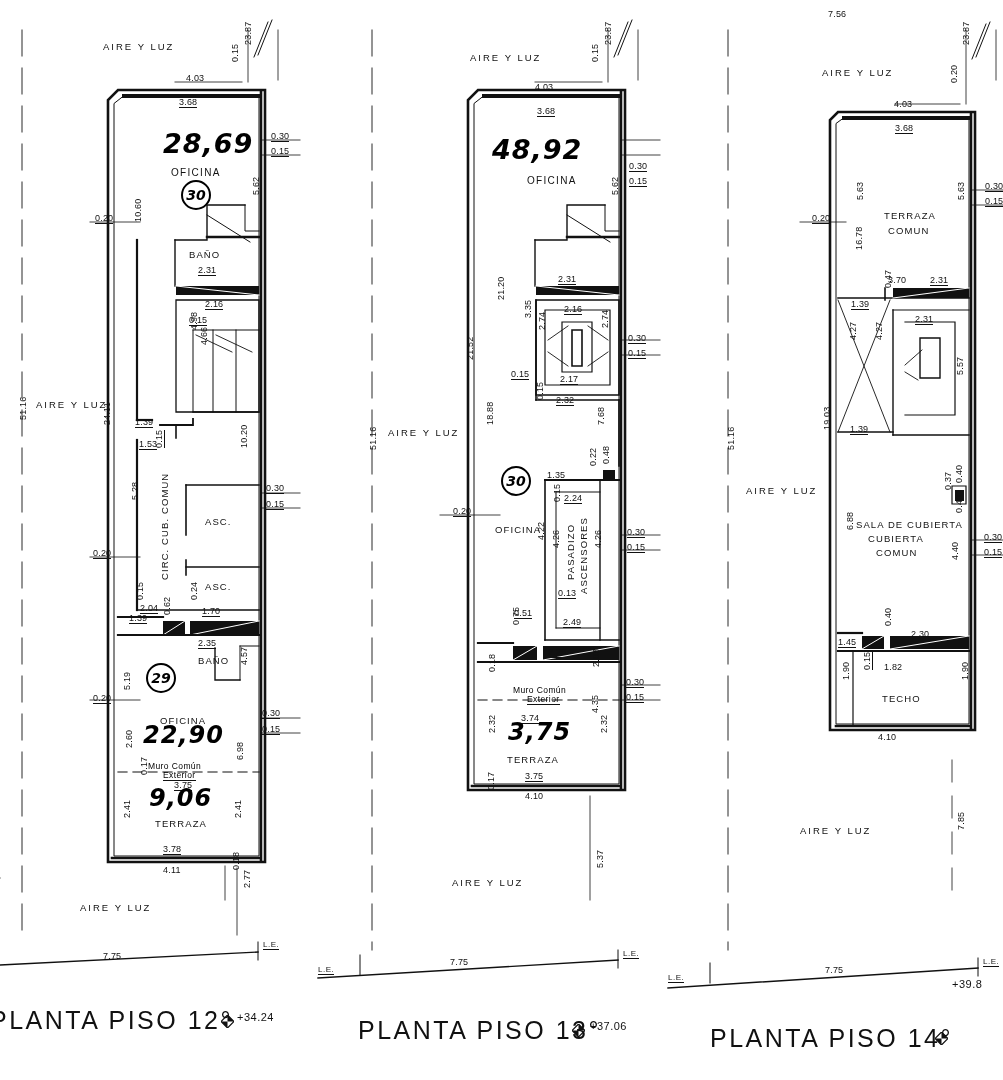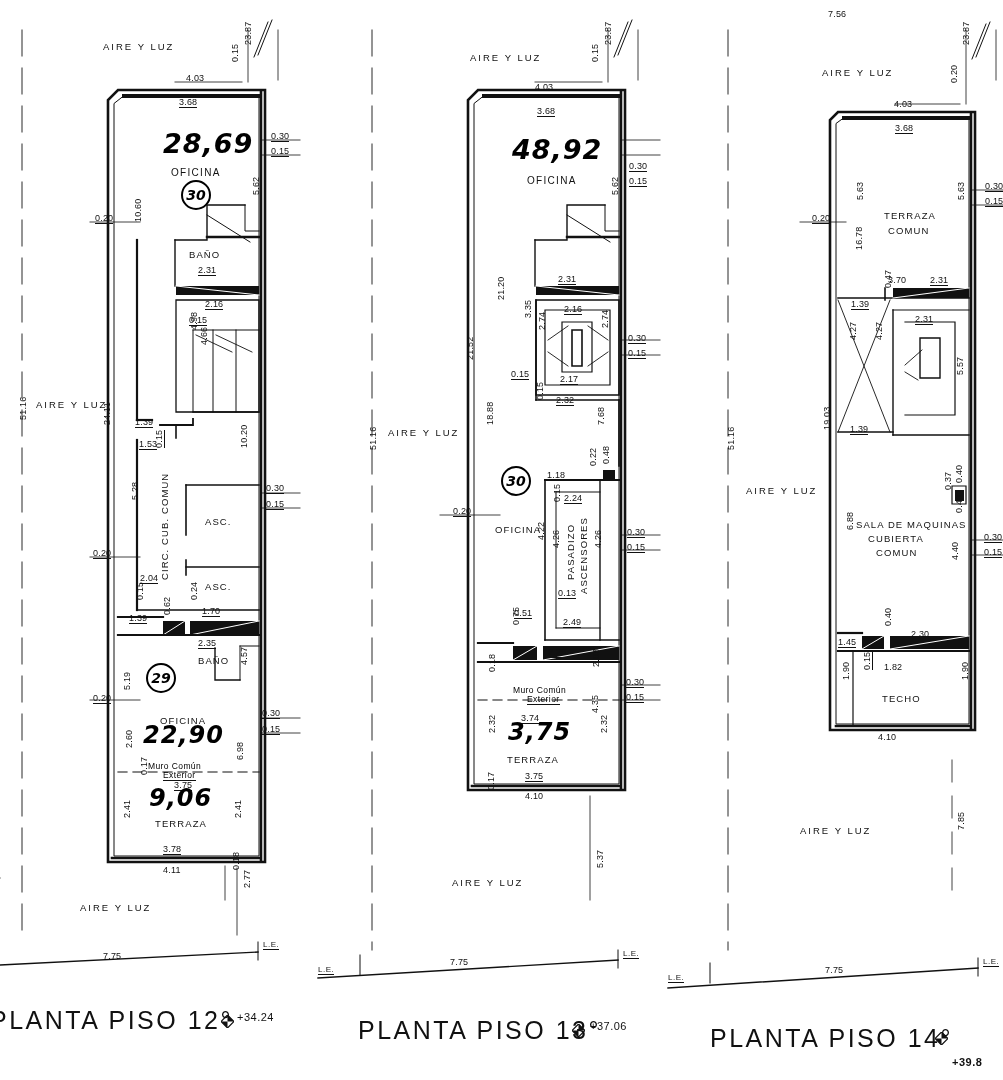--- a/index.html
+++ b/index.html
@@ -262,21 +262,21 @@
 <div class="lbl dim rot90 u" style="left:155px;top:448px;">0.15</div>
 <div class="lbl dim rot90" style="left:240px;top:448px;">10.20</div>
 <div class="lbl dim u" style="left:266px;top:484px;">0.30</div>
 <div class="lbl dim u" style="left:266px;top:500px;">0.15</div>
 <div class="lbl dim rot90" style="left:131px;top:500px;">5.28</div>
 <div class="lbl room2 rot90" style="left:160px;top:580px;">CIRC. CUB. COMUN</div>
 <div class="lbl room2" style="left:205px;top:517px;">ASC.</div>
 <div class="lbl room2" style="left:205px;top:582px;">ASC.</div>
 <div class="lbl dim u" style="left:93px;top:549px;">0.20</div>
 
-<div class="lbl dim u" style="left:140px;top:574px;">2.04</div>
+<div class="lbl dim u" style="left:140px;top:604px;">2.04</div>
 <div class="lbl dim rot90" style="left:136px;top:600px;">0.15</div>
 <div class="lbl dim u" style="left:129px;top:614px;">1.39</div>
 <div class="lbl dim rot90" style="left:163px;top:615px;">0.62</div>
 <div class="lbl dim rot90" style="left:190px;top:600px;">0.24</div>
 <div class="lbl dim u" style="left:202px;top:607px;">1.70</div>
 <div class="lbl dim u" style="left:198px;top:639px;">2.35</div>
 <div class="lbl room2" style="left:198px;top:656px;">BAÑO</div>
 
 <div class="circnum" style="left:146px;top:663px;">29</div>
 <div class="lbl dim rot90" style="left:123px;top:690px;">5.19</div>
@@ -314,21 +314,21 @@
 
 <div class="lbl airy" style="left:470px;top:53px;">AIRE Y LUZ</div>
 <div class="lbl airy" style="left:388px;top:428px;">AIRE Y LUZ</div>
 <div class="lbl airy" style="left:452px;top:878px;">AIRE Y LUZ</div>
 
 <div class="lbl dim rot90" style="left:604px;top:45px;">23.87</div>
 <div class="lbl dim rot90" style="left:591px;top:62px;">0.15</div>
 <div class="lbl dim" style="left:535px;top:83px;">4.03</div>
 <div class="lbl dim u" style="left:537px;top:107px;">3.68</div>
 
-<div class="lbl hand" style="left:512px;top:136px;">48,92</div>
+<div class="lbl hand" style="left:492px;top:136px;">48,92</div>
 <div class="lbl room" style="left:527px;top:176px;">OFICINA</div>
 <div class="lbl dim u" style="left:629px;top:162px;">0.30</div>
 <div class="lbl dim u" style="left:629px;top:177px;">0.15</div>
 <div class="lbl dim rot90" style="left:611px;top:195px;">5.62</div>
 
 <div class="lbl dim u" style="left:558px;top:275px;">2.31</div>
 <div class="lbl dim u" style="left:564px;top:305px;">2.16</div>
 <div class="lbl dim rot90" style="left:524px;top:318px;">3.35</div>
 <div class="lbl dim rot90" style="left:538px;top:330px;">2.74</div>
 <div class="lbl dim rot90" style="left:601px;top:328px;">2.74</div>
@@ -342,21 +342,21 @@
 
 <div class="lbl dim rot90" style="left:497px;top:300px;">21.20</div>
 <div class="lbl dim rot90" style="left:466px;top:360px;">21.52</div>
 <div class="lbl dim rot90" style="left:486px;top:425px;">18.88</div>
 <div class="lbl dim rot90" style="left:369px;top:450px;">51.16</div>
 <div class="lbl dim u" style="left:453px;top:507px;">0.20</div>
 
 <div class="circnum" style="left:501px;top:466px;">30</div>
 <div class="lbl room2" style="left:495px;top:525px;">OFICINA</div>
 
-<div class="lbl dim u" style="left:547px;top:471px;">1.18</div>
+<div class="lbl dim u" style="left:547px;top:471px;">1.35</div>
 <div class="lbl dim rot90" style="left:589px;top:466px;">0.22</div>
 <div class="lbl dim rot90" style="left:602px;top:464px;">0.48</div>
 <div class="lbl dim u" style="left:564px;top:494px;">2.24</div>
 <div class="lbl dim rot90" style="left:553px;top:502px;">0.15</div>
 <div class="lbl dim rot90" style="left:537px;top:540px;">4.22</div>
 <div class="lbl dim rot90" style="left:552px;top:548px;">4.26</div>
 <div class="lbl dim rot90" style="left:594px;top:548px;">4.26</div>
 <div class="lbl room2 rot90" style="left:566px;top:580px;">PASADIZO</div>
 <div class="lbl room2 rot90" style="left:579px;top:594px;">ASCENSORES</div>
 <div class="lbl dim u" style="left:558px;top:589px;">0.13</div>
@@ -422,21 +422,21 @@
 <div class="lbl dim u" style="left:915px;top:315px;">2.31</div>
 <div class="lbl dim rot90" style="left:849px;top:340px;">4.27</div>
 <div class="lbl dim rot90" style="left:875px;top:340px;">4.27</div>
 <div class="lbl dim u" style="left:850px;top:425px;">1.39</div>
 <div class="lbl dim rot90" style="left:956px;top:375px;">5.57</div>
 
 <div class="lbl dim rot90" style="left:727px;top:450px;">51.16</div>
 <div class="lbl dim rot90" style="left:823px;top:430px;">19.03</div>
 <div class="lbl dim rot90" style="left:846px;top:530px;">6.88</div>
 
-<div class="lbl room2" style="left:856px;top:520px;">SALA DE MAQUINAS</div>
+<div class="lbl room2" style="left:856px;top:520px;">SALA DE CUBIERTA</div>
 <div class="lbl room2" style="left:868px;top:534px;">CUBIERTA</div>
 <div class="lbl room2" style="left:876px;top:548px;">COMUN</div>
 <div class="lbl dim rot90" style="left:944px;top:490px;">0.37</div>
 <div class="lbl dim rot90" style="left:955px;top:483px;">0.40</div>
 <div class="lbl dim rot90" style="left:955px;top:513px;">0.40</div>
 <div class="lbl dim rot90" style="left:951px;top:560px;">4.40</div>
 <div class="lbl dim u" style="left:984px;top:533px;">0.30</div>
 <div class="lbl dim u" style="left:984px;top:548px;">0.15</div>
 
 <div class="lbl dim u" style="left:838px;top:638px;">1.45</div>
@@ -452,15 +452,15 @@
 <div class="lbl dim" style="left:825px;top:966px;">7.75</div>
 <div class="lbl le" style="left:668px;top:974px;">L.E.</div>
 <div class="lbl le" style="left:983px;top:958px;">L.E.</div>
 
 <div class="lbl title" style="left:710px;top:1026px;">PLANTA PISO 14°</div>
 <svg class="lvlsym" style="left:935px;top:1032px;" viewBox="0 0 14 14">
   <polygon points="7,0 14,7 7,14 0,7" fill="none" stroke="#111" stroke-width="1.3"></polygon>
   <polygon points="7,0 14,7 7,7" fill="#111"></polygon>
       <polygon points="0,7 7,7 7,14" fill="#111"></polygon>
 </svg>
-<div class="lbl lev" style="left:952px;top:1057px;font-weight:bold;">+39.8</div>
+<div class="lbl lev" style="left:952px;top:979px;">+39.8</div>
 
 </div>
 
 </body></html>

